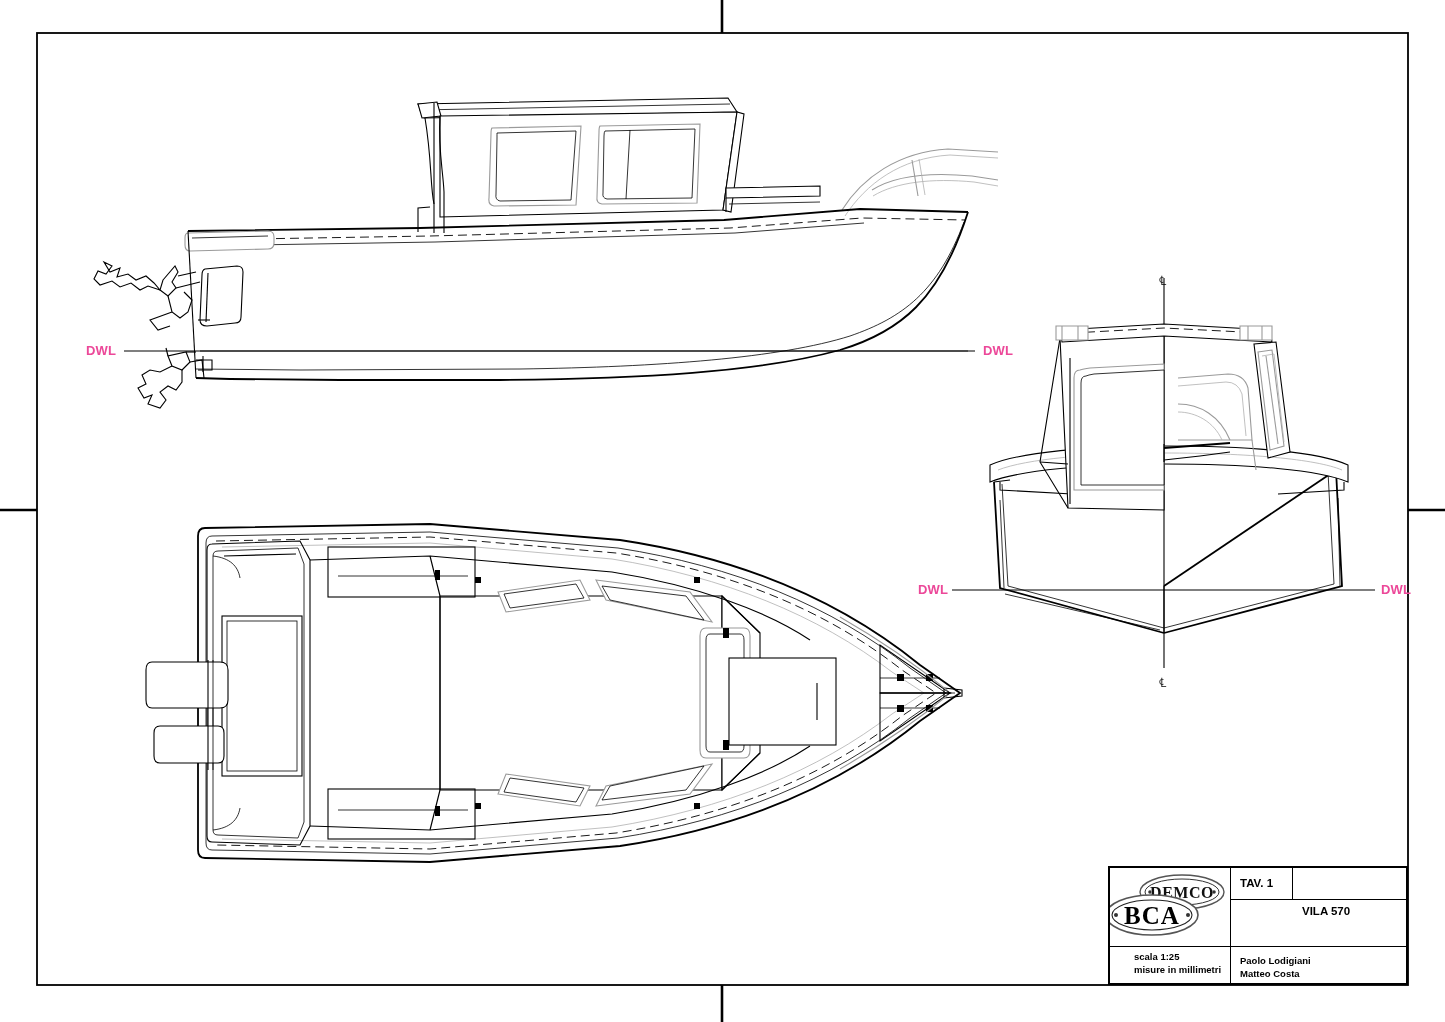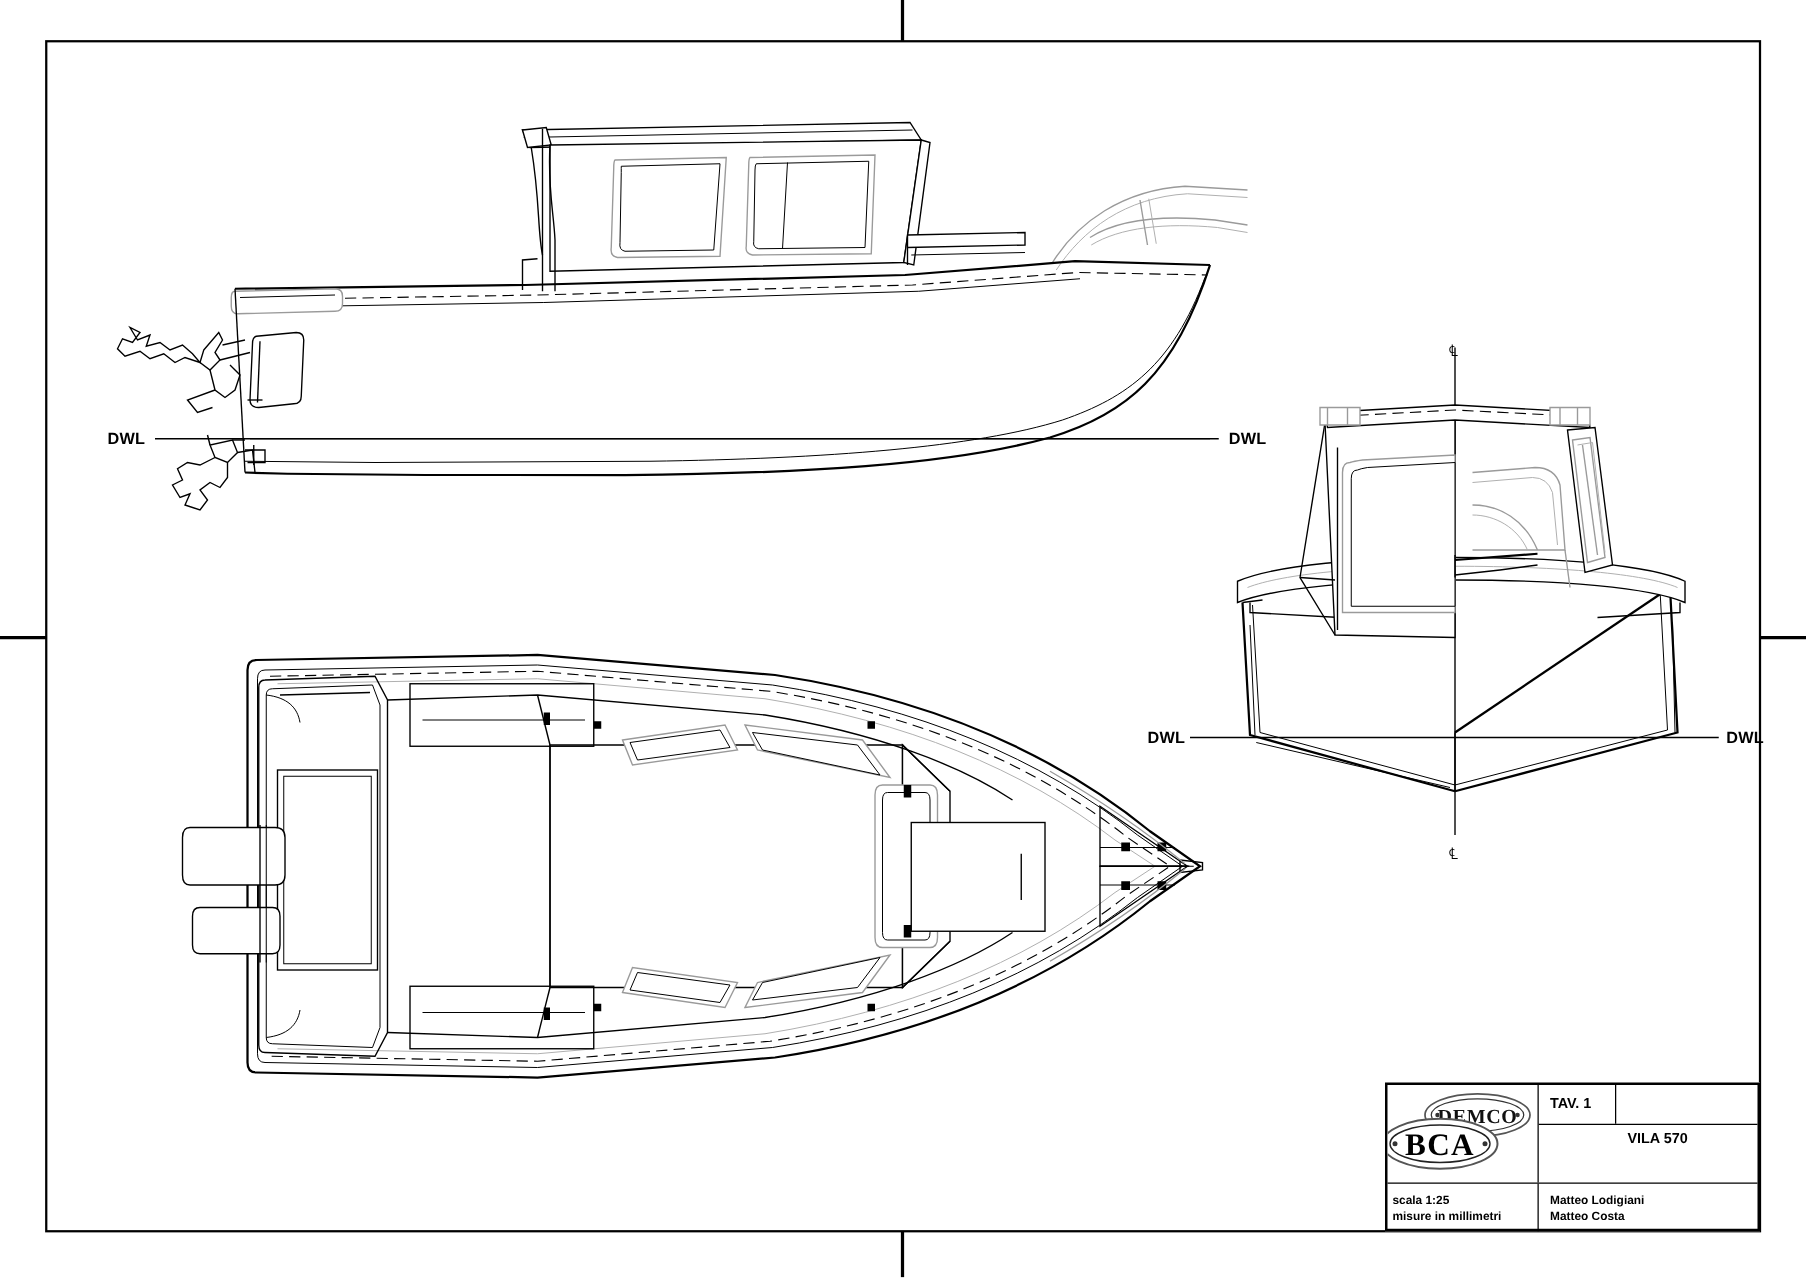--- a/index.html
+++ b/index.html
@@ -21,21 +21,21 @@
     position: absolute;
     left: 0;
     top: 0;
     width: 1445px;
     height: 1022px;
   }
   .lbl {
     position: absolute;
     font-family: "Liberation Sans", sans-serif;
     font-weight: bold;
-    color: #000000;
+    color: #ec4899;
     white-space: nowrap;
     letter-spacing: 0.2px;
   }
   .dwl-lbl { font-size: 13px; }
 
   
   #title-block {
     position: absolute;
     left: 1108px;
     top: 866px;
@@ -82,24 +82,23 @@
     display: flex;
     align-items: center;
     padding-left: 9px;
     box-sizing: border-box;
     margin-top: 43px;
   }
   .tb-scale {
     width: 121px;
     border-right: 1.5px solid #000;
     box-sizing: border-box;
-    padding: 4px 0 0 4px;
+    padding: 4px 0 0 24px;
     display: flex;
     flex-direction: column;
-    justify-content: center;
   }
   .tb-authors {
     flex: 1;
     box-sizing: border-box;
     padding: 4px 0 0 9px;
     display: flex;
     flex-direction: column;
     justify-content: center;
   }
   .tb-txt {
@@ -489,20 +488,20 @@
         </div>
       </div>
     </div>
 
     <div class="tb-row tb-bottom">
       <div class="tb-scale">
         <span class="tb-txt-sm">scala 1:25</span>
         <span class="tb-txt-sm">misure in millimetri</span>
       </div>
       <div class="tb-authors">
-        <span class="tb-txt-sm">Matteo Lodigiani</span>
+        <span class="tb-txt-sm">Paolo Lodigiani</span>
         <span class="tb-txt-sm">Matteo Costa</span>
       </div>
     </div>
 
   </div>
 
 </div>
 
 </body></html>

